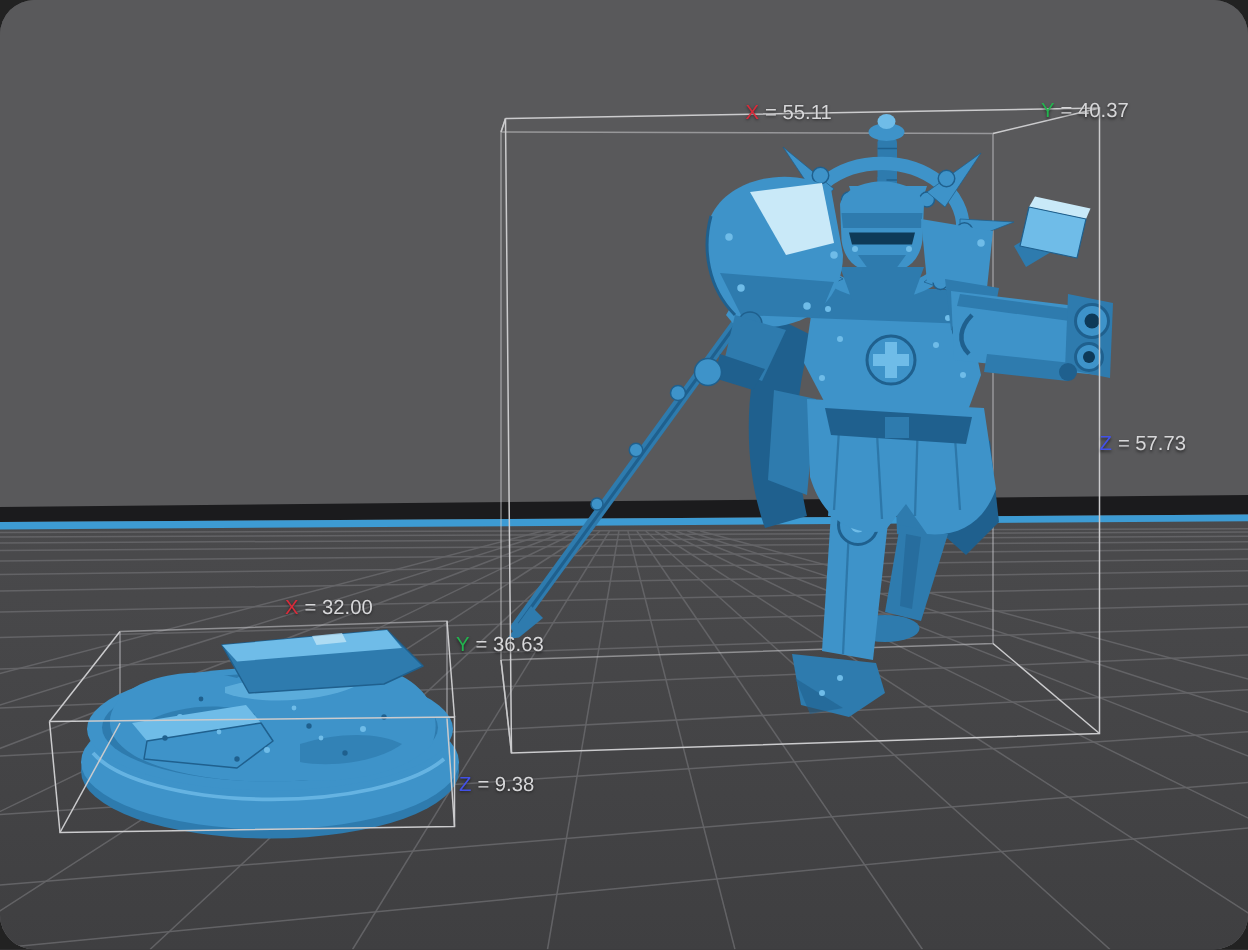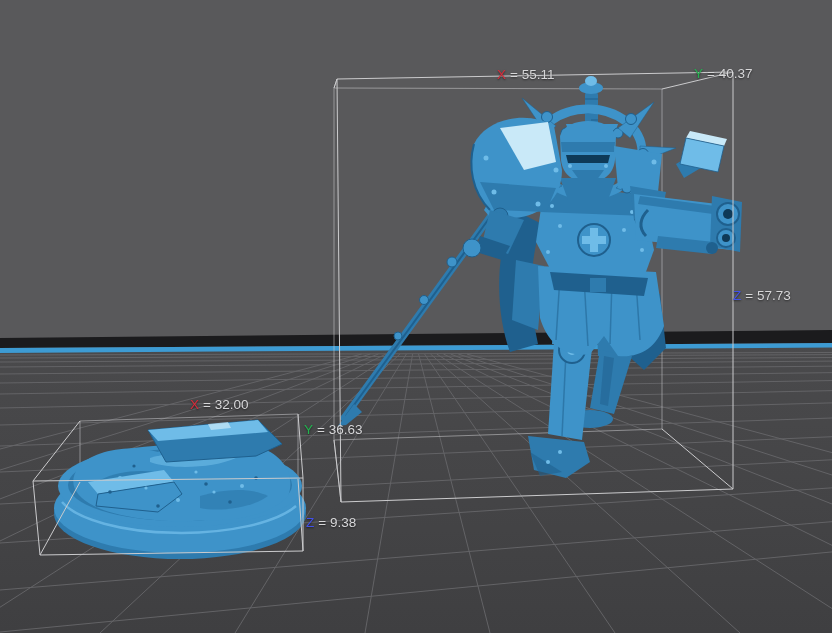--- a/index.html
+++ b/index.html
@@ -1,16 +1,16 @@
 <!DOCTYPE html>
 <html style="--c-bg: #59595B; --c-floor-top: #4A4A4C; --c-floor-bottom: #3F3F41; --c-grid-line: #656568; --c-horizon-dark: #1B1B1D; --c-horizon-blue: #3D9BD3; --c-wire: #CBCBCD; --c-label: #D7D7D9; --c-axis-x: #D92B3A; --c-axis-y: #22B44E; --c-axis-z: #4251E8; --c-model-base: #3E93C9; --c-model-mid: #2E7BAE; --c-model-dark: #1F608E; --c-model-light: #6FBCE8; --c-model-highlight: #C9E9F8; --c-model-hole: #0E3A58;"><head>
 <meta charset="utf-8">
 <style>
   html,body{margin:0;padding:0;background:#222;}
-  .viewport{position:relative;width:832px;height:633px;overflow:hidden;background:var(--c-bg);}
+  .viewport{position:relative;width:832px;height:633px;overflow:hidden;background:var(--c-bg);border-radius:23px;}
   svg{display:block}
   .mb{fill:var(--c-model-base)} .mm{fill:var(--c-model-mid)} .md{fill:var(--c-model-dark)}
   .ml{fill:var(--c-model-light)} .mh{fill:var(--c-model-highlight)} .mo{fill:var(--c-model-hole)}
   .edge{stroke:var(--c-model-dark);fill:none}
   .ring{stroke:var(--c-model-base);fill:none}
   .wire{stroke:var(--c-wire);stroke-width:1;fill:none}
   .wireb{opacity:.55}
   .gridline{stroke:var(--c-grid-line);stroke-width:1;opacity:.95}
   .lbl{font-family:"Liberation Sans",sans-serif;font-size:13.5px;fill:var(--c-label);text-shadow:0 1px 2px rgba(0,0,0,.55)}
   .ax-x{fill:var(--c-axis-x)} .ax-y{fill:var(--c-axis-y)} .ax-z{fill:var(--c-axis-z)}

